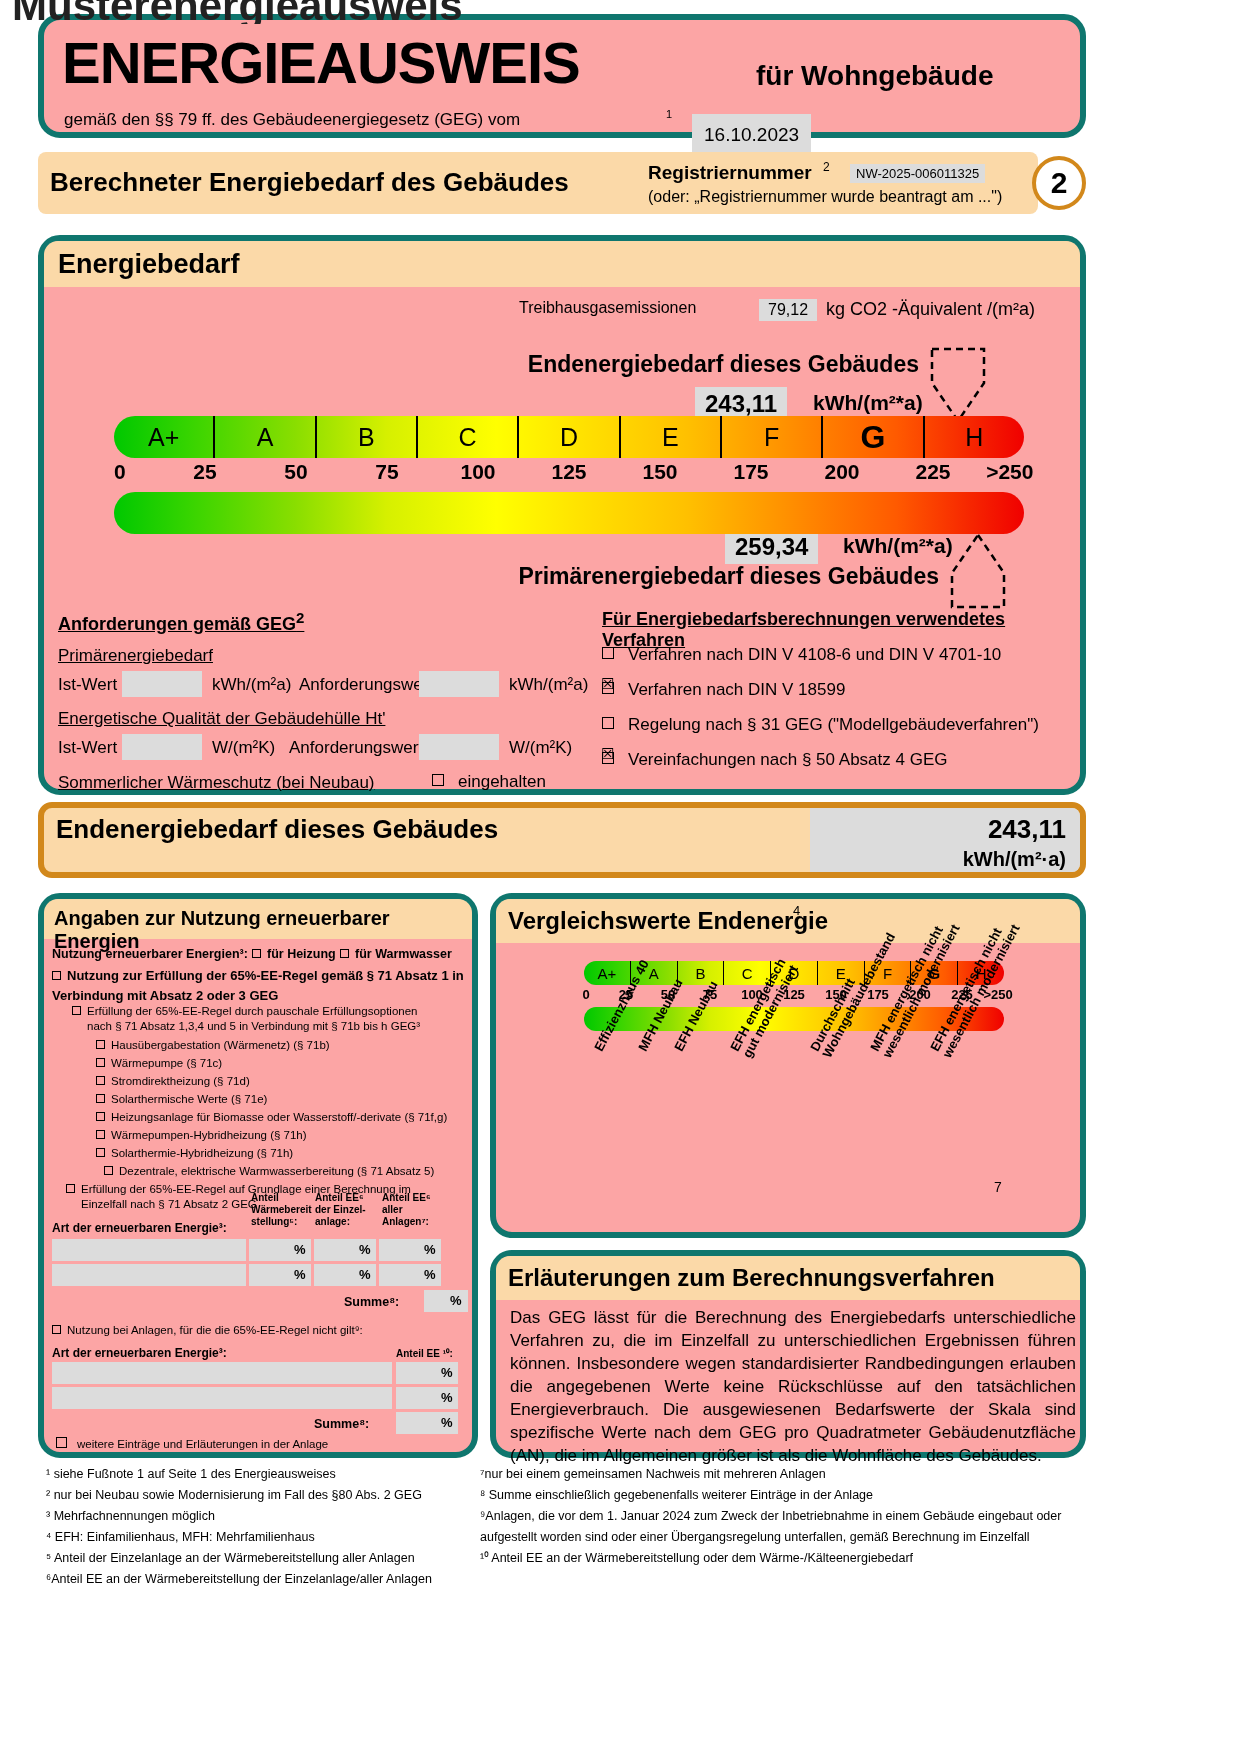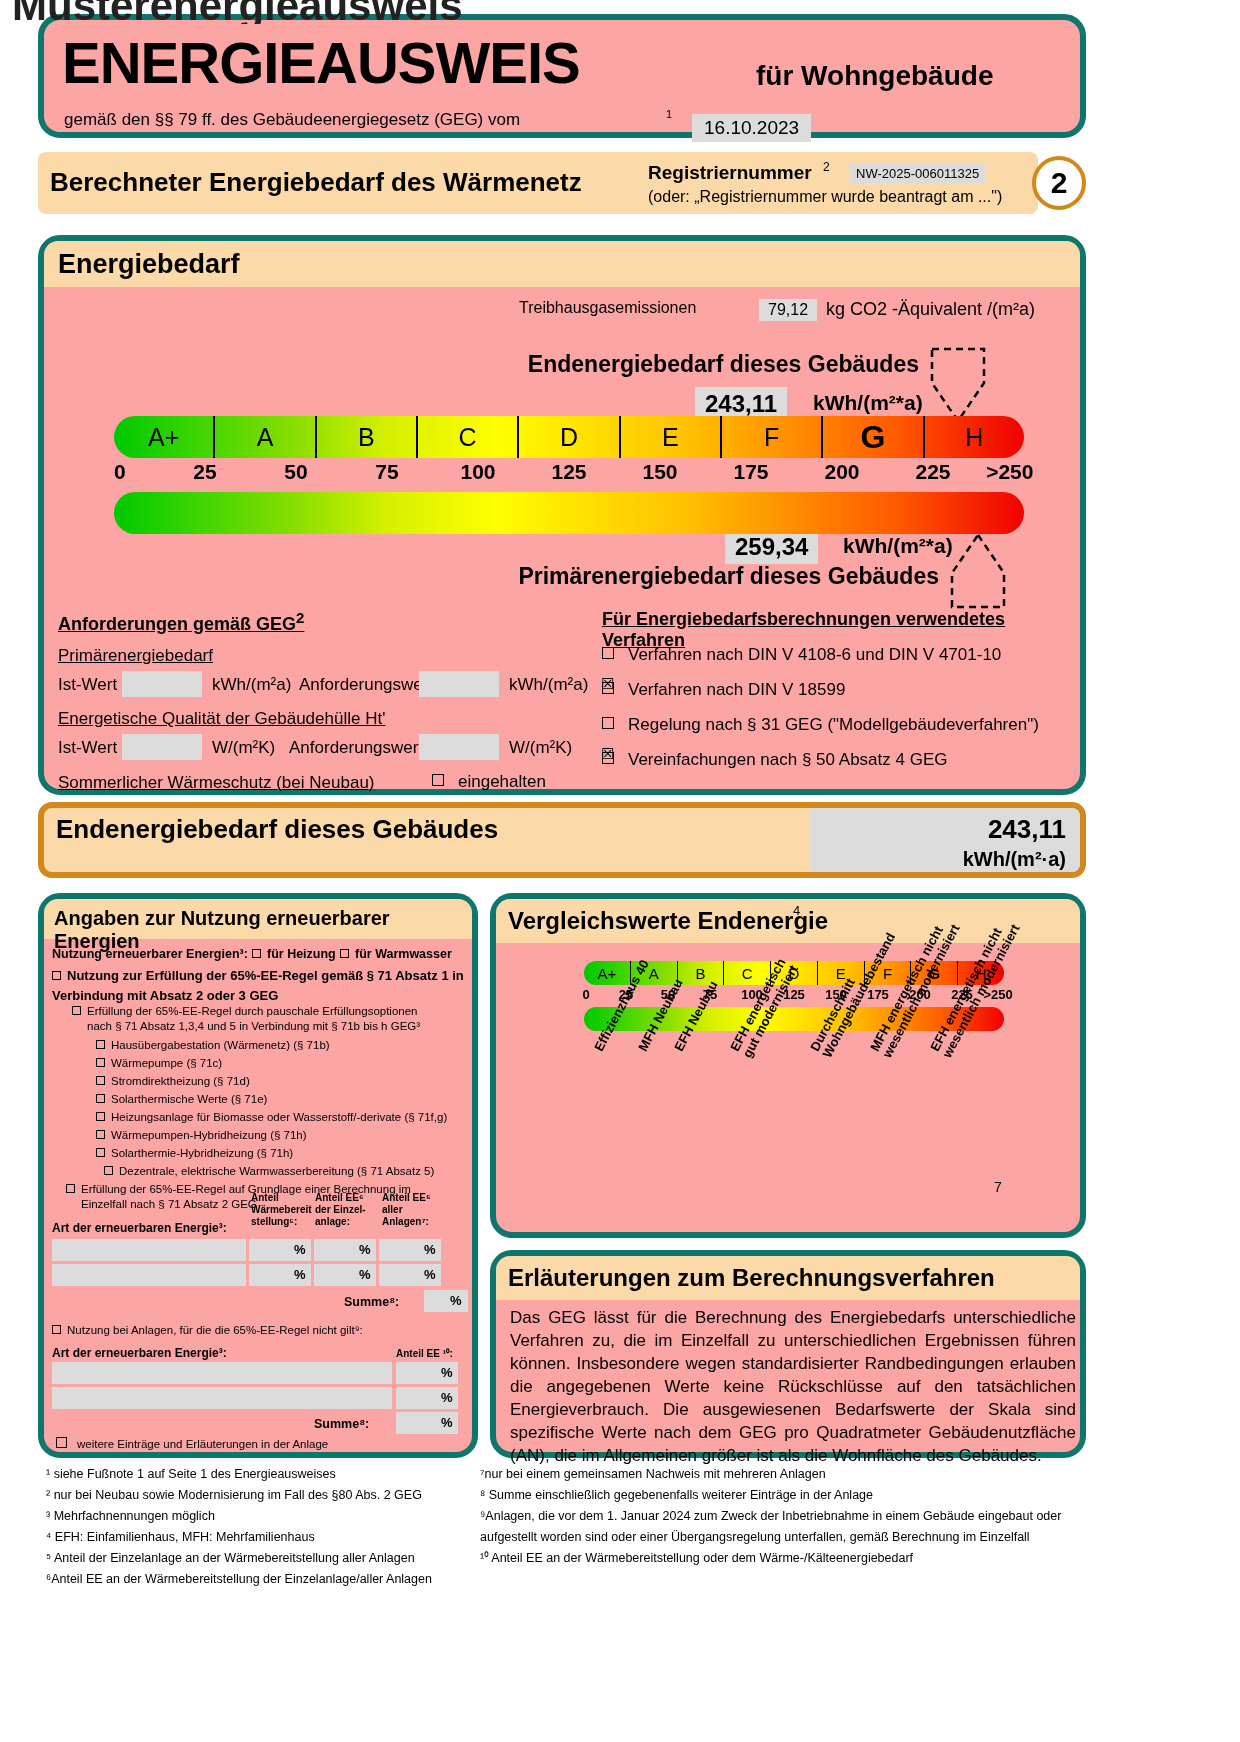--- a/index.html
+++ b/index.html
@@ -41,21 +41,21 @@
     position:absolute; left:712px; top:40px;
     font-size:28px; font-weight:bold;
   }
   #legal-line {
     position:absolute; left:20px; top:90px;
     font-size:17px;
   }
   #legal-sup { position:absolute; left:622px; top:88px; font-size:11px; }
   #issue-date {
     position:absolute; left:648px; top:94px;
-    background:#dcdcdc; padding:3px 12px; font-size:19px;
+    background:#dcdcdc; padding:10px 12px; font-size:19px;
   }
 
   
   #banner2 {
     position:absolute; left:38px; top:152px; width:1000px; height:62px;
     background:#fbd9a8; border-radius:8px;
   }
   #banner2-title {
     position:absolute; left:12px; top:15px; font-size:26px; font-weight:bold;
   }
@@ -271,21 +271,21 @@
 
   <div class="frame" id="header-box">
     <div id="title-main">ENERGIEAUSWEIS</div>
     <div id="title-sub">für Wohngebäude</div>
     <div id="legal-line">gemäß den §§ 79 ff. des Gebäudeenergiegesetz (GEG) vom</div>
     <div id="legal-sup">1</div>
     <div id="issue-date">16.10.2023</div>
   </div>
 
   <div id="banner2">
-    <div id="banner2-title">Berechneter Energiebedarf des Wärmenetz</div>
+    <div id="banner2-title">Berechneter Energiebedarf des Gebäudes</div>
     <div id="regnr-label">Registriernummer</div>
     <div id="regnr-sup">2</div>
     <div id="regnr-value">NW-2025-006011325</div>
     <div id="regnr-alt">(oder: „Registriernummer wurde beantragt am ...")</div>
   </div>
   <div id="page-badge">2</div>
 
   <div class="frame" id="energy-box">
     <div id="energy-head">
       <div id="energy-head-title">Energiebedarf</div>

